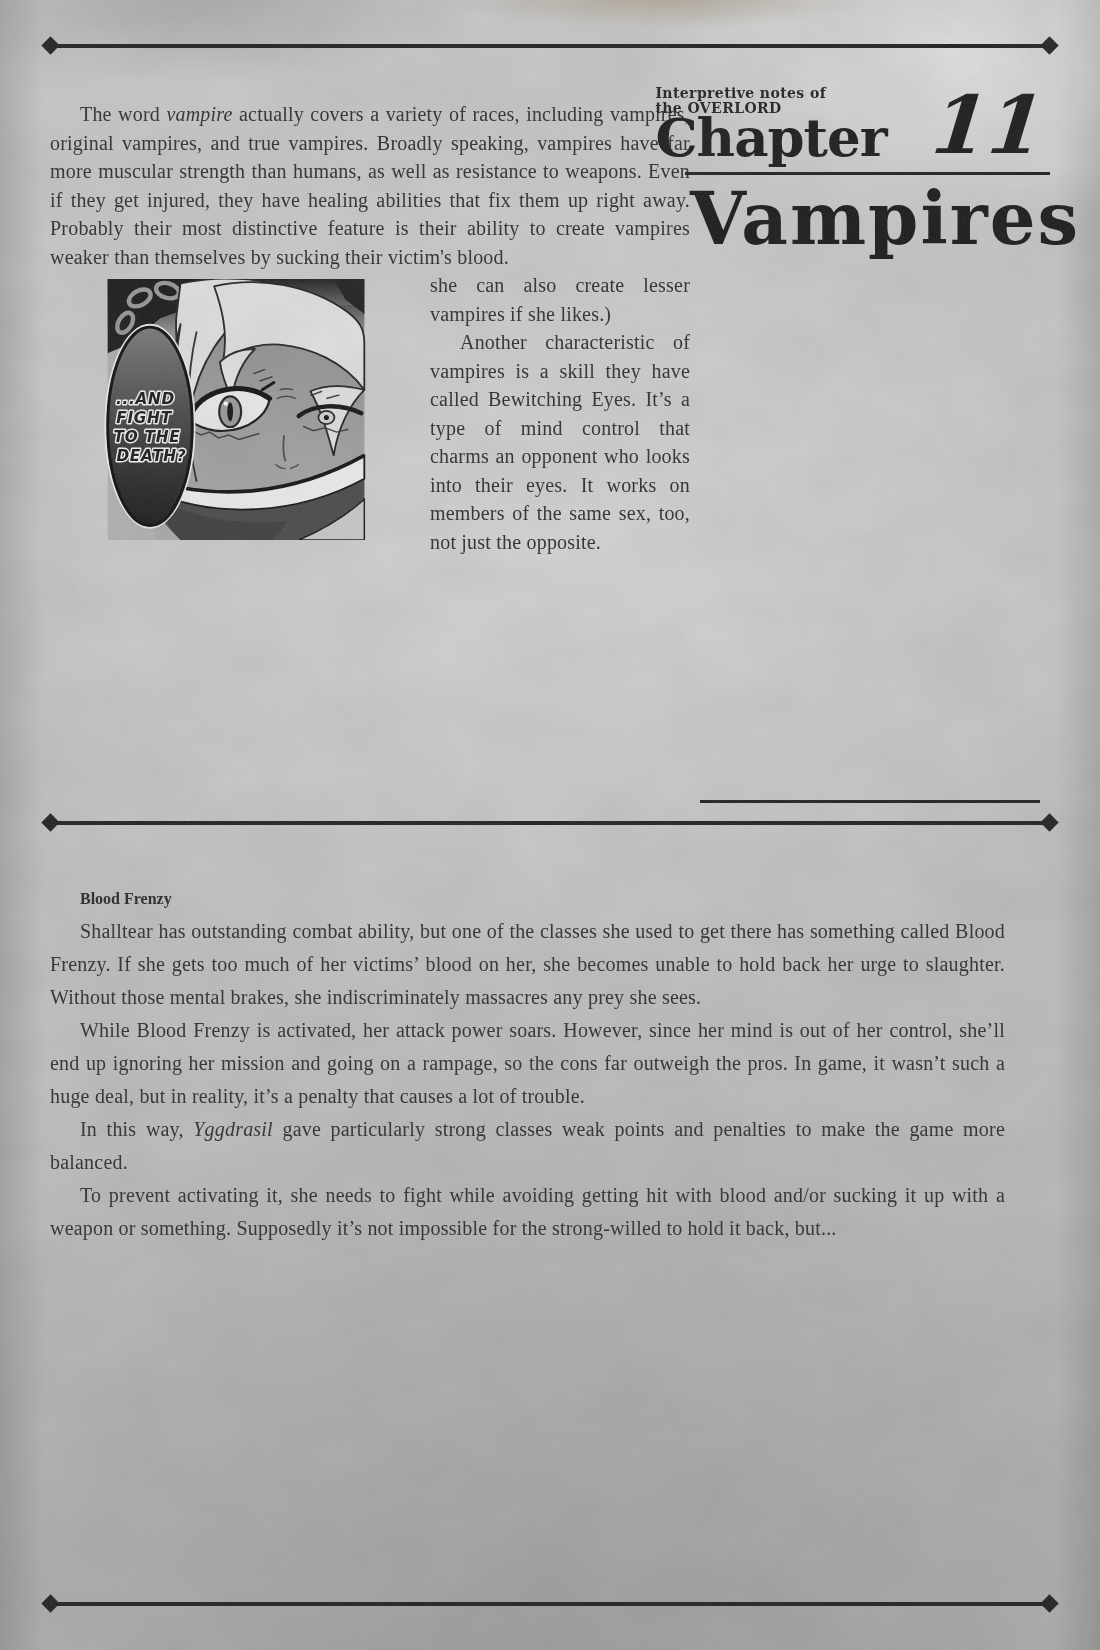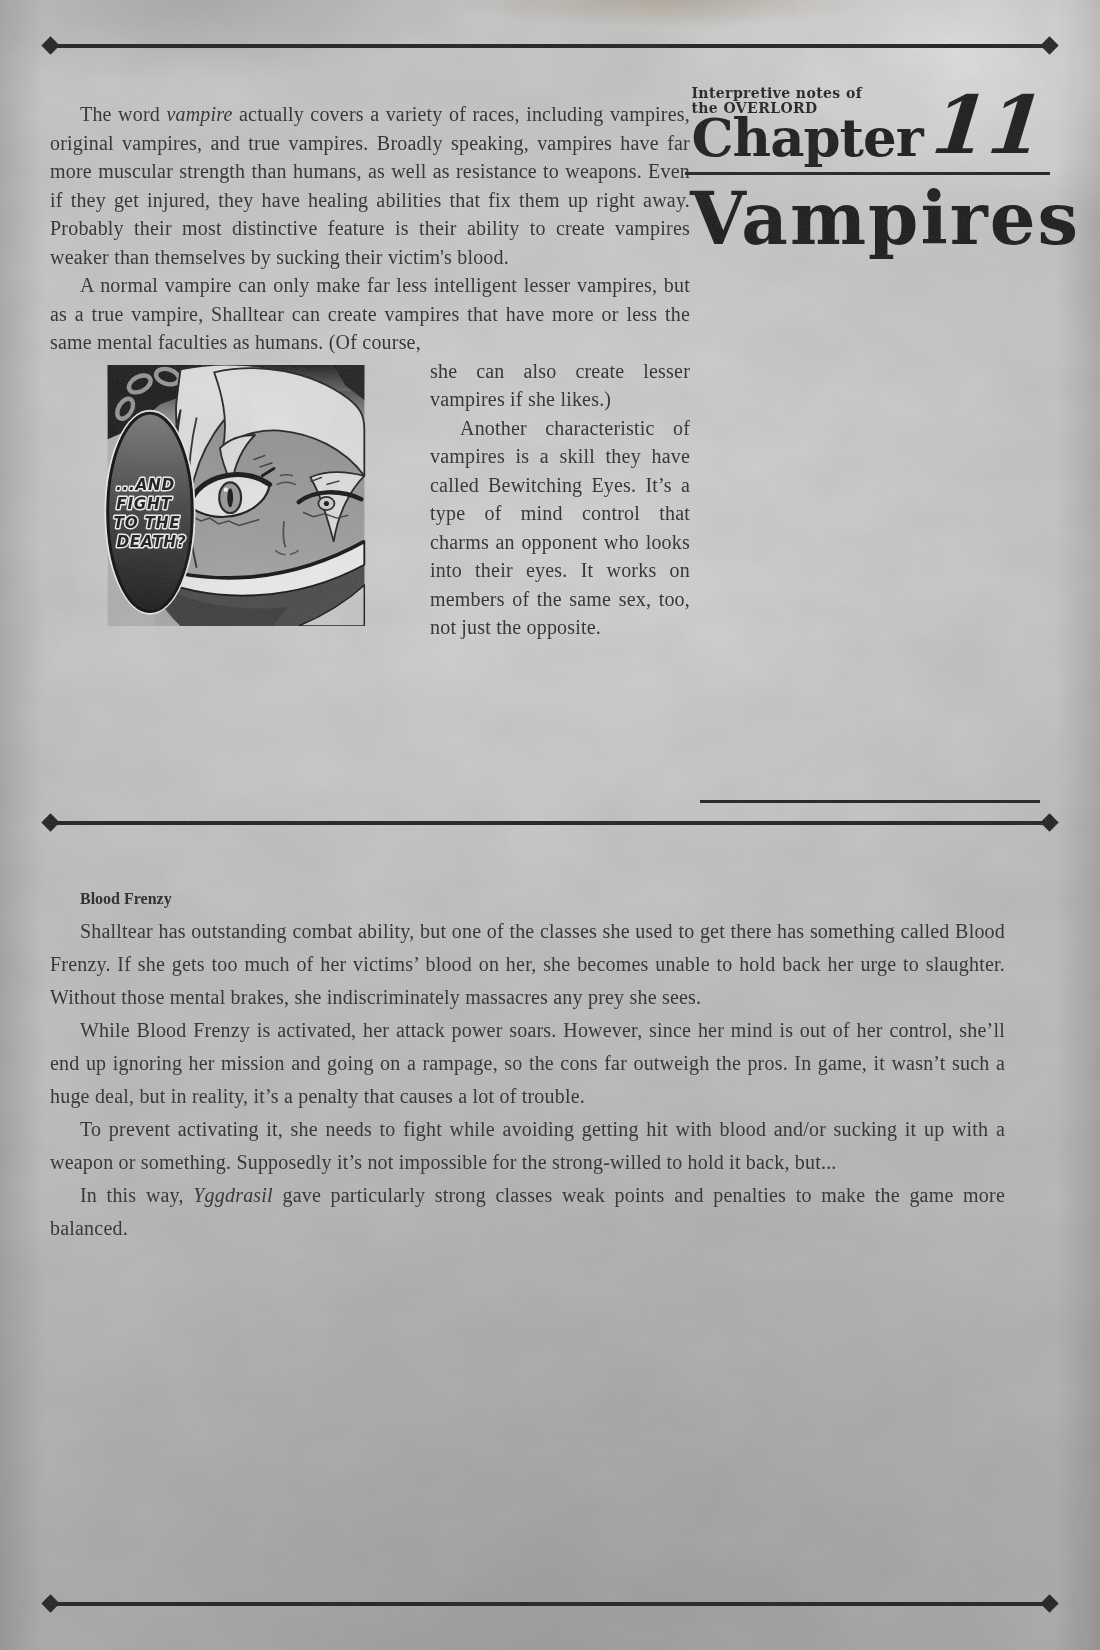--- a/index.html
+++ b/index.html
@@ -26,21 +26,21 @@
   
   .top-section{position:absolute;top:100px;left:50px;width:1000px;display:flex;z-index:2;}
   .col-left{width:640px;}
   .col-right{width:360px;position:relative;}
   .body{font-size:20px;line-height:28.5px;text-align:justify;margin:0;letter-spacing:.2px;}
   .indent{text-indent:30px;}
   
   .illustration{float:left;width:352px;height:261px;margin:8px 18px 2px 10px;position:relative;}
   .illustration svg{display:block;width:100%;height:100%;}
   
-  .chapter-block{position:absolute;top:-14px;right:6px;display:flex;align-items:flex-start;}
+  .chapter-block{position:absolute;top:-14px;right:6px;display:flex;align-items:flex-start;gap:36px;}
   .kicker{font-family:"DejaVu Serif",serif;font-weight:bold;font-size:14px;line-height:15px;letter-spacing:.4px;color:#1d1d1d;text-align:left;}
   .chapter-word{font-family:"DejaVu Serif",serif;font-weight:bold;font-size:53px;line-height:42px;color:#161616;letter-spacing:-1px;}
   .chapter-num{font-family:"DejaVu Serif",serif;font-weight:bold;font-style:italic;font-size:80px;line-height:78px;color:#161616;margin-left:10px;transform:skewX(-6deg);}
   .header-rule{position:absolute;top:72px;left:-5px;width:365px;border-top:3px solid #1c1c1c;}
   .title{position:absolute;top:76px;left:0;right:0;margin:0;text-align:center;
     font-family:"DejaVu Serif",serif;font-weight:bold;font-size:72px;letter-spacing:2px;color:#141414;}
   .right-footer-rule{position:absolute;top:700px;left:10px;width:340px;border-top:3px solid #1c1c1c;}
   
   .bottom-section{position:absolute;top:852px;left:50px;width:955px;z-index:2;}
   .bottom-section .body{line-height:33px;}
@@ -55,21 +55,20 @@
   <div class="rule rule-top">
     <span class="diamond"></span>
     <span class="line"></span>
     <span class="diamond"></span>
   </div>
 
   <div class="top-section">
 
     <div class="col-left">
       <p class="body indent"><span>The word </span><i>vampire</i><span> actually covers a variety of races, including vampires, original vampires, and true vampires. Broadly speaking, vampires have far more muscular strength than humans, as well as resistance to weapons. Even if they get injured, they have healing abilities that fix them up right away. Probably their most distinctive feature is their ability to create vampires weaker than themselves by sucking their victim's blood.</span></p>
-      <p class="body indent">A normal vampire can only make far less intelligent lesser vampires, but as a true vampire, Shalltear can create vampires that have more or less the same mental faculties as humans. (Of course,</p>
 
       <div class="wrap-block">
 
         <div class="illustration">
           <svg viewBox="0 0 352 358">
             <defs>
               <linearGradient id="gTop" x1="0" y1="0" x2="0" y2="1">
                 <stop offset="0" stop-color="#000" stop-opacity="0.85"></stop>
                 <stop offset="1" stop-color="#000" stop-opacity="0"></stop>
               </linearGradient>
@@ -176,22 +175,22 @@
   <div class="rule rule-mid">
     <span class="diamond"></span>
     <span class="line"></span>
     <span class="diamond"></span>
   </div>
 
   <div class="bottom-section">
     <h3 class="subhead">Blood Frenzy</h3>
     <p class="body indent">Shalltear has outstanding combat ability, but one of the classes she used to get there has something called Blood Frenzy. If she gets too much of her victims’ blood on her, she becomes unable to hold back her urge to slaughter. Without those mental brakes, she indiscriminately massacres any prey she sees.</p>
     <p class="body indent">While Blood Frenzy is activated, her attack power soars. However, since her mind is out of her control, she’ll end up ignoring her mission and going on a rampage, so the cons far outweigh the pros. In game, it wasn’t such a huge deal, but in reality, it’s a penalty that causes a lot of trouble.</p>
+    <p class="body indent"><span>In this way, </span><i>Yggdrasil</i><span> gave particularly strong classes weak points and penalties to make the game more balanced.</span></p>
     <p class="body indent">To prevent activating it, she needs to fight while avoiding getting hit with blood and/or sucking it up with a weapon or something. Supposedly it’s not impossible for the strong-willed to hold it back, but...</p>
-    <p class="body indent"><span>In this way, </span><i>Yggdrasil</i><span> gave particularly strong classes weak points and penalties to make the game more balanced.</span></p>
   </div>
 
   <div class="rule rule-bottom">
     <span class="diamond"></span>
     <span class="line"></span>
     <span class="diamond"></span>
   </div>
 
   <svg class="texture" xmlns="http://www.w3.org/2000/svg">
     <defs>

